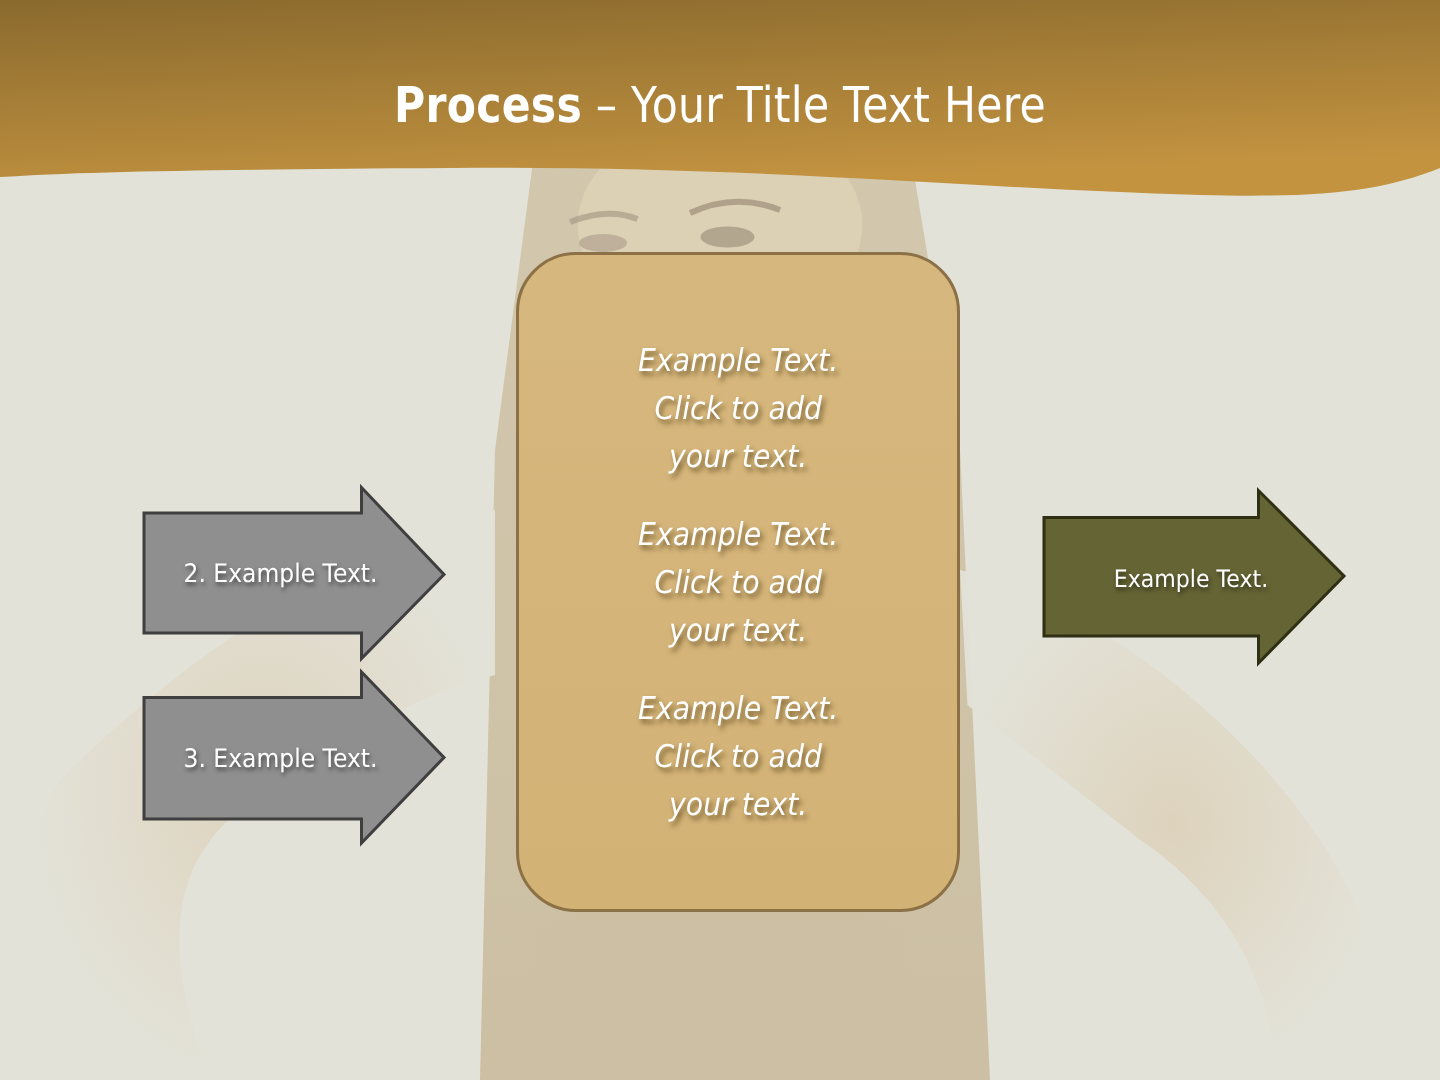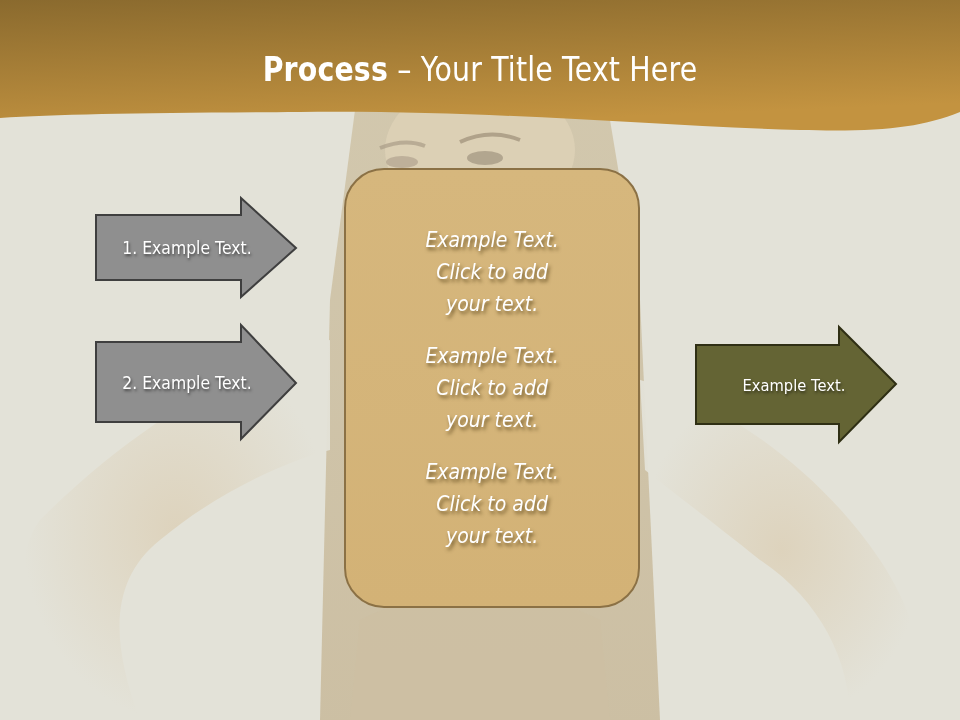--- a/index.html
+++ b/index.html
@@ -80,34 +80,34 @@
         <stop offset="100%" stop-color="#c39340"></stop>
       </linearGradient>
     </defs>
     <path d="M0 0 L960 0 L960 112 C920 128 880 132 800 130 C650 126 500 110 300 112 C150 113 60 114 0 118 Z" fill="url(#hdr)"></path>
   </svg>
 
   <div class="title">
     <span class="bold">Process</span><span> – Your Title Text Here</span>
   </div>
 
-  <div class="arrow" style="left:96px; top:198px; width:202px; height:100px;">
-    <svg width="202" height="100">
-      <polygon points="0,17 145,17 145,0 200,50 145,99 145,82 0,82" fill="#8f8f8f" stroke="#3f3f3f" stroke-width="2"></polygon>
-    </svg>
-    <div class="arrow-label" style="width:182px; height:100px;">1. Example Text.</div>
-  </div>
 
   <div class="arrow" style="left:96px; top:325px; width:202px; height:115px;text-align:right;">
     <svg width="202" height="115">
       <polygon points="0,17 145,17 145,0 200,58 145,114 145,97 0,97" fill="#8f8f8f" stroke="#3f3f3f" stroke-width="2"></polygon>
     </svg>
     <div class="arrow-label" style="width:182px; height:115px;">2. Example Text.</div>
   </div>
 
+  <div class="arrow" style="left:96px; top:448px; width:202px; height:115px;">
+    <svg width="202" height="115">
+      <polygon points="0,17 145,17 145,0 200,57 145,114 145,98 0,98" fill="#8f8f8f" stroke="#3f3f3f" stroke-width="2"></polygon>
+    </svg>
+    <div class="arrow-label" style="width:182px; height:115px;">3. Example Text.</div>
+  </div>
 
   <div class="center-box">
     <div class="center-item">Example Text.
 Click  to add
 your text.</div>
     <div class="center-item">Example Text.
 Click  to add
 your text.</div>
     <div class="center-item">Example Text.
 Click  to add

